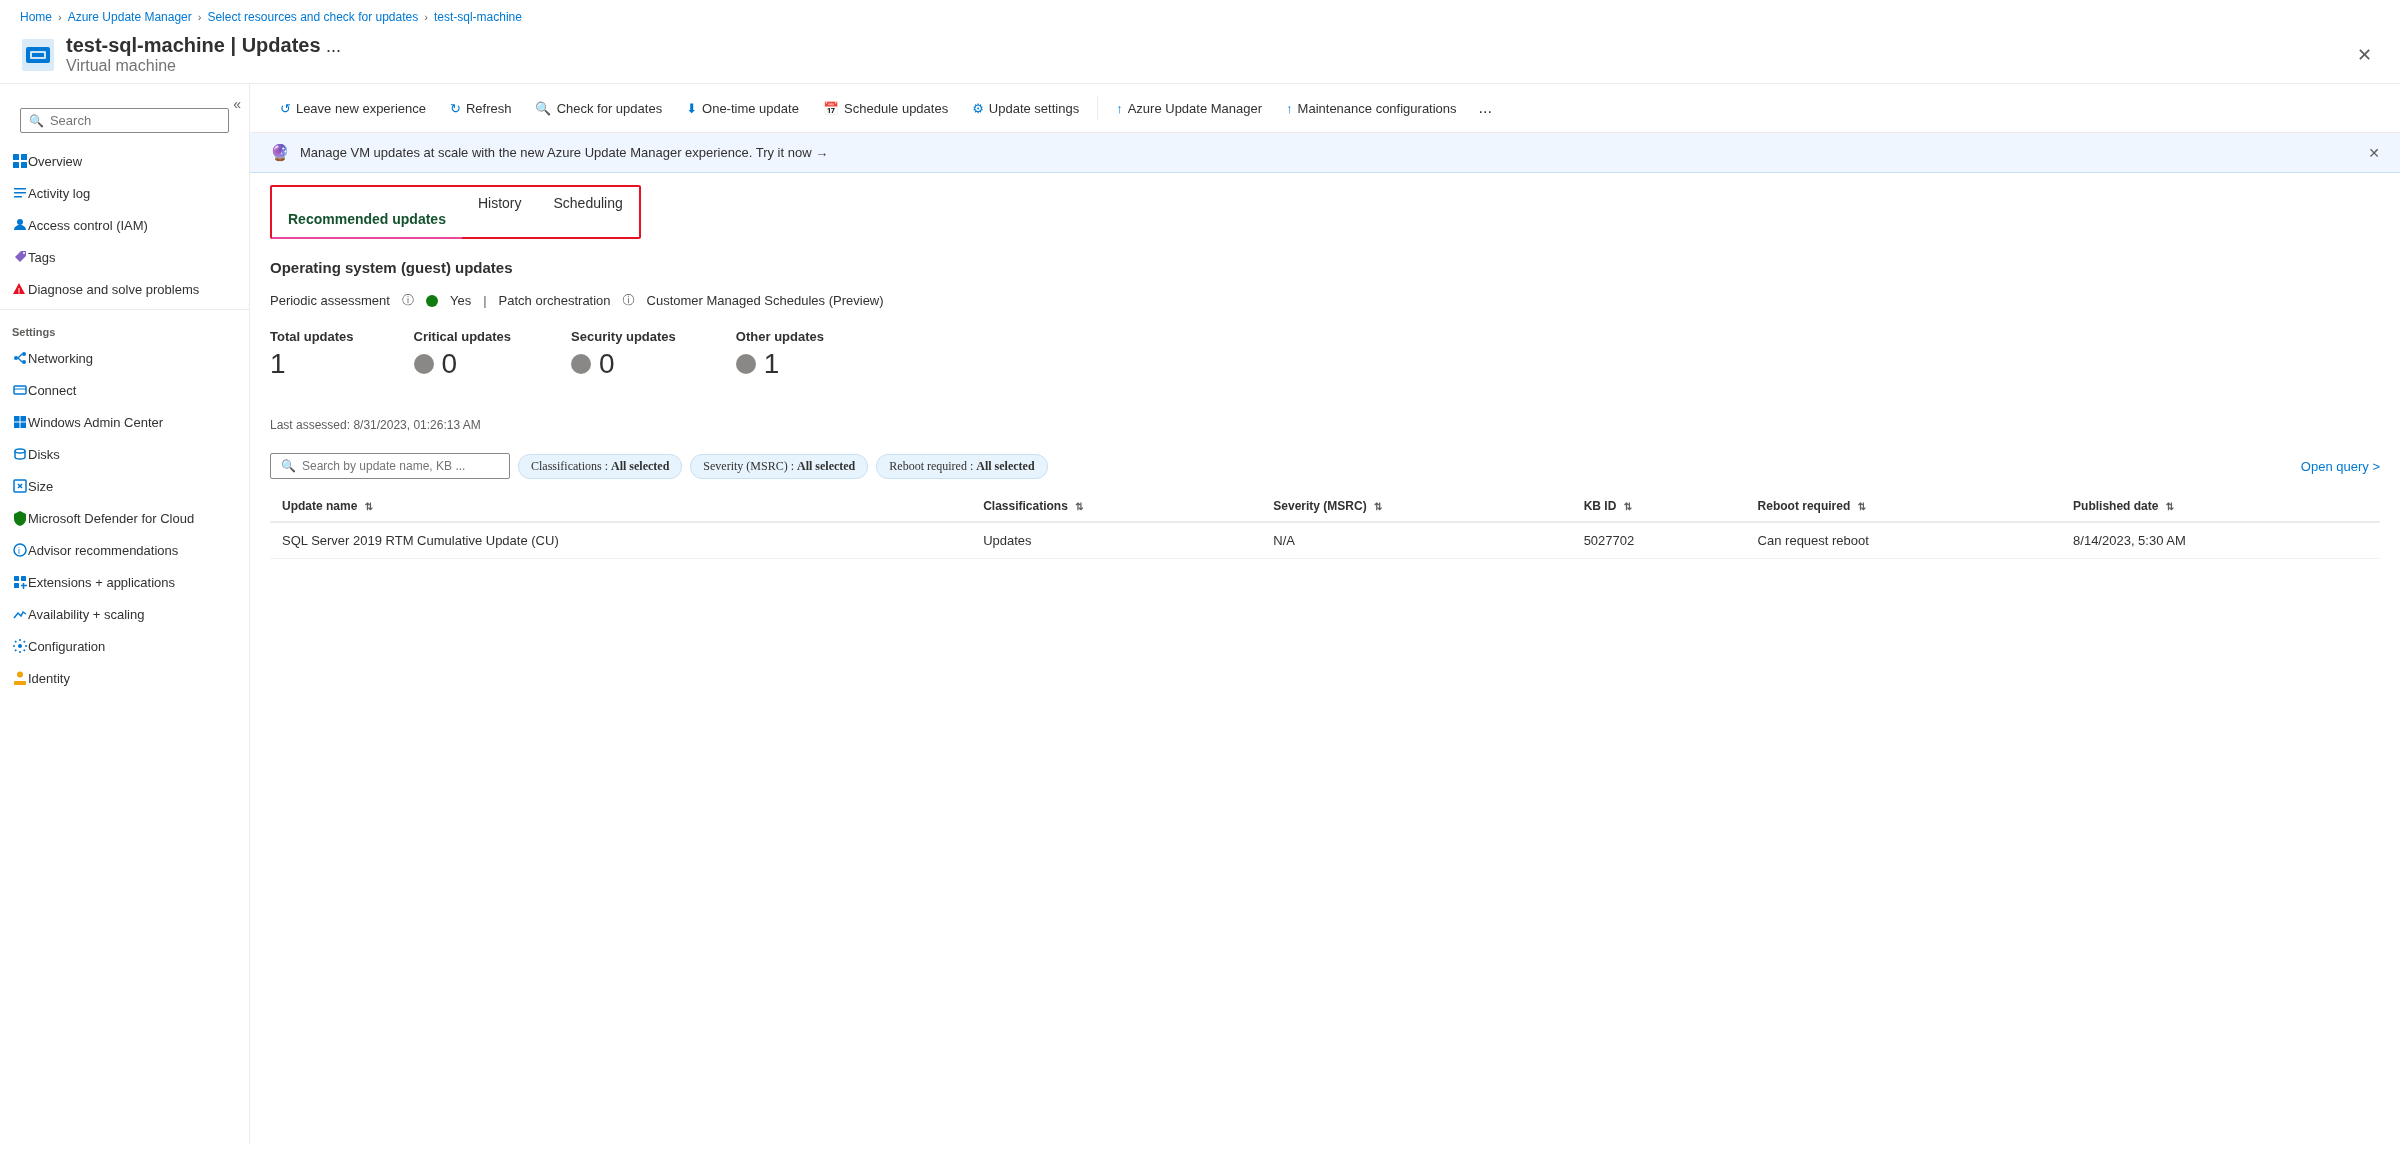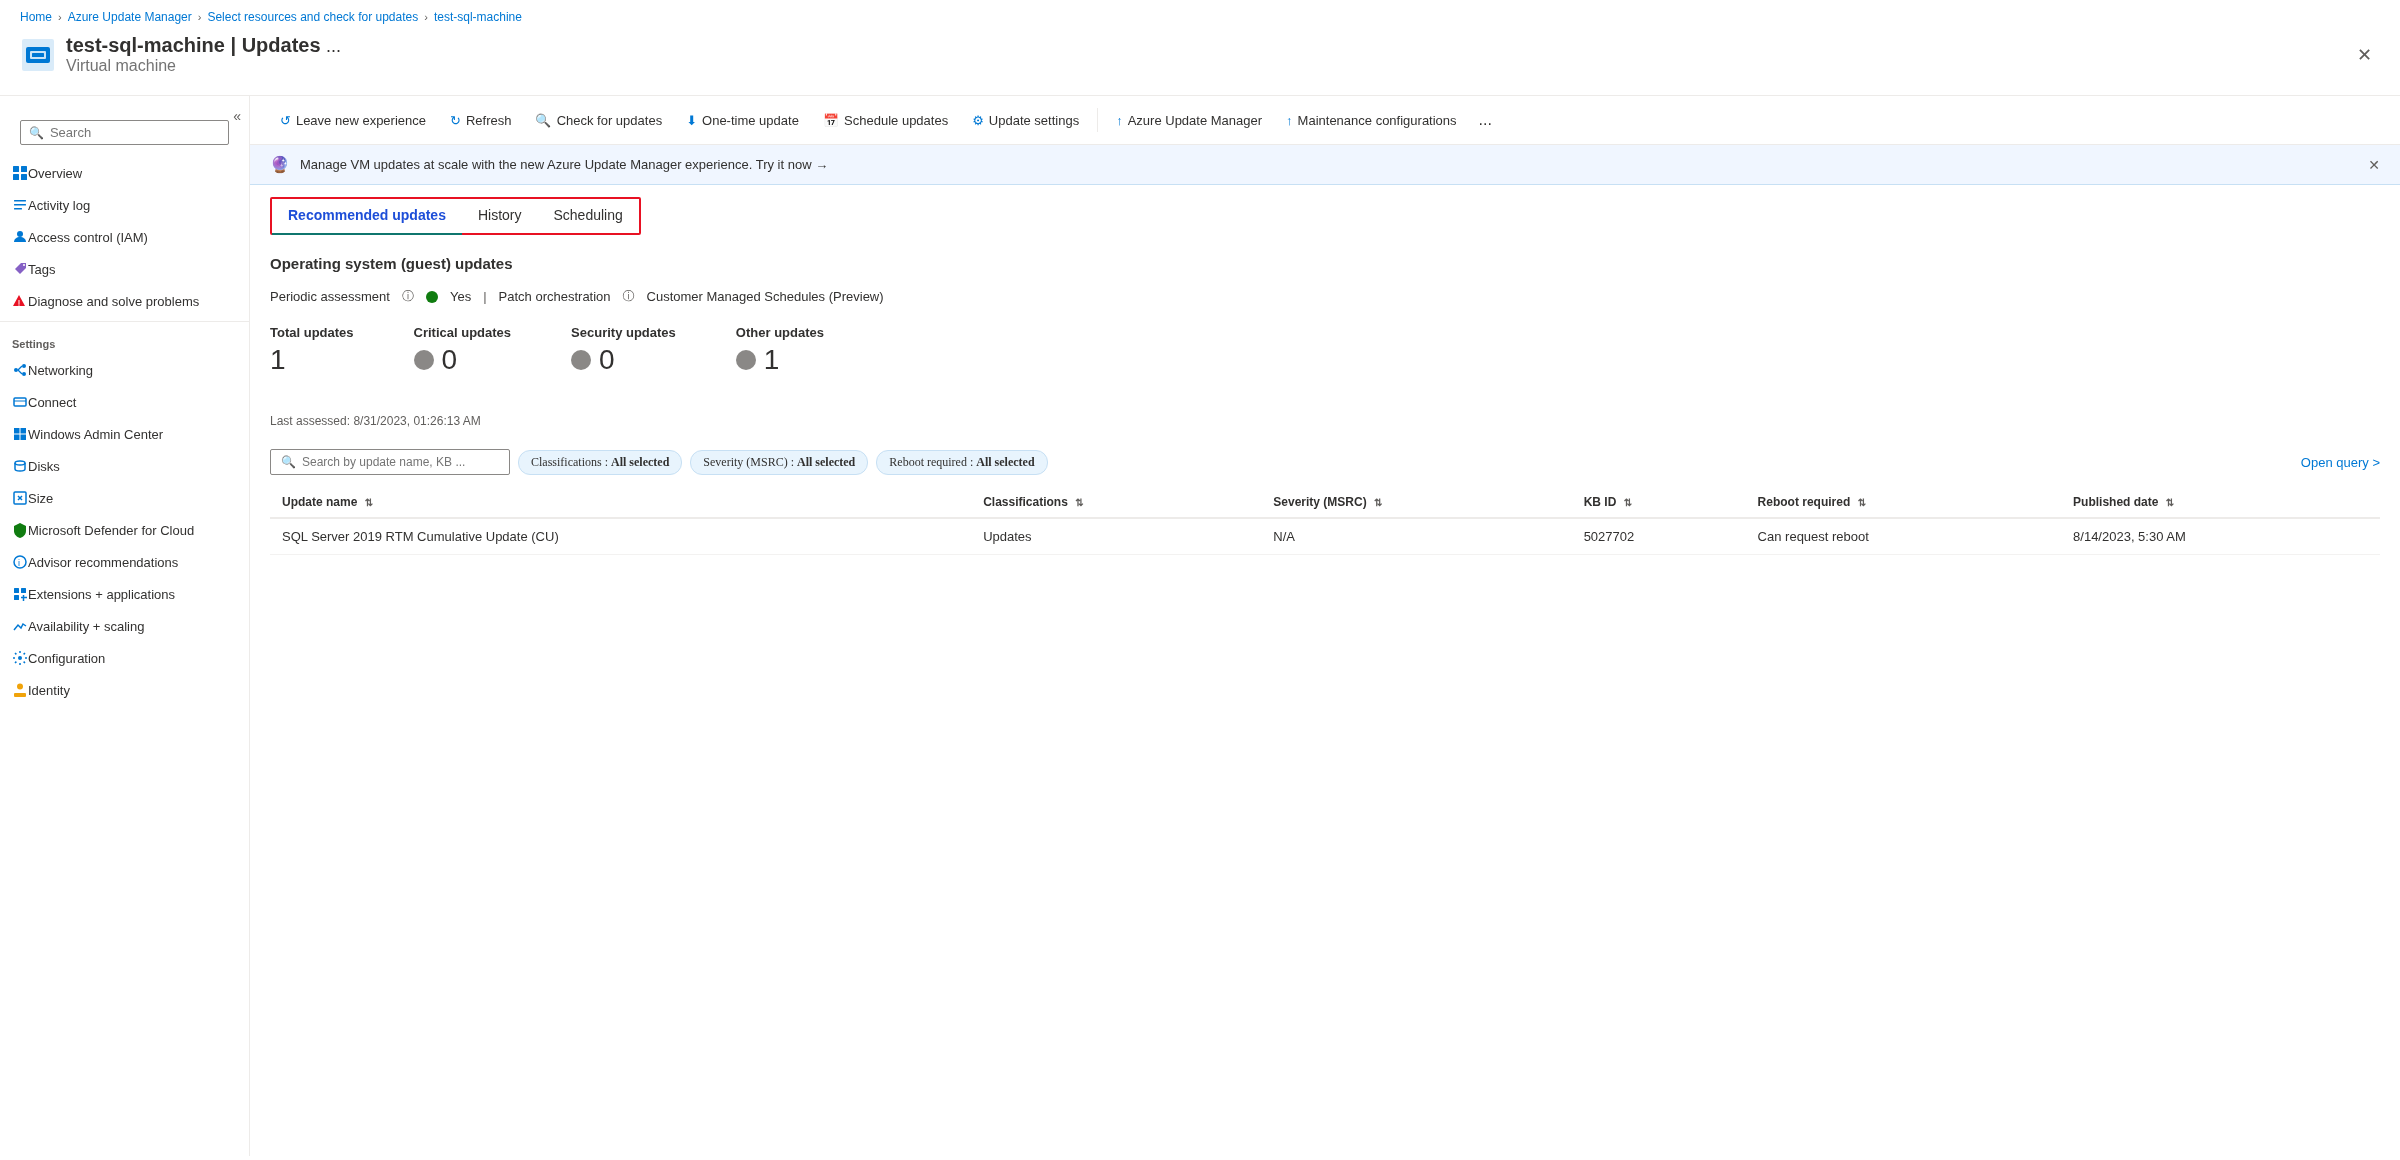--- a/index.html
+++ b/index.html
@@ -5,21 +5,21 @@
     * { box-sizing: border-box; margin: 0; padding: 0; }
     body { font-family: 'Segoe UI', Arial, sans-serif; font-size: 13px; background: #fff; color: #323130; overflow: hidden; }
 
     
     .breadcrumb { display: flex; align-items: center; gap: 6px; padding: 10px 20px 6px; font-size: 12px; color: #0078d4; }
     .breadcrumb span { color: #323130; }
     .breadcrumb a { color: #0078d4; text-decoration: none; cursor: pointer; }
     .breadcrumb .sep { color: #605e5c; font-size: 11px; }
 
     
-    .page-header { display: flex; align-items: center; padding: 4px 20px 20px; border-bottom: 1px solid #edebe9; }
+    .page-header { display: flex; align-items: center; padding: 4px 20px 8px; border-bottom: 1px solid #edebe9; }
     .page-header-icon { width: 36px; height: 36px; margin-right: 10px; display: flex; align-items: center; justify-content: center; }
     .page-header-icon svg { width: 32px; height: 32px; }
     .page-header-text h1 { font-size: 20px; font-weight: 600; color: #323130; }
     .page-header-text .subtitle { font-size: 16px; color: #737373; }
     .close-btn { margin-left: auto; background: none; border: none; font-size: 18px; cursor: pointer; color: #605e5c; padding: 4px 8px; }
 
     
     .main-layout { display: flex; height: calc(100vh - 100px); }
 
     
@@ -41,21 +41,21 @@
     .toolbar-btn { display: flex; align-items: center; gap: 5px; padding: 5px 10px; background: none; border: none; cursor: pointer; font-size: 13px; color: #323130; border-radius: 2px; white-space: nowrap; }
     .toolbar-btn .icon { font-size: 14px; color: #0078d4; }
     .toolbar-sep { width: 1px; height: 24px; background: #edebe9; margin: 0 4px; }
     .toolbar-more { padding: 5px 8px; background: none; border: none; cursor: pointer; font-size: 16px; color: #323130; }
 
     
     .banner { display: flex; align-items: center; padding: 10px 20px; background: #f0f6ff; border-bottom: 1px solid #c7e0f4; gap: 10px; font-size: 13px; }
     .banner-icon { color: #8661c5; font-size: 16px; }
     .banner-close { margin-left: auto; background: none; border: none; cursor: pointer; font-size: 14px; color: #605e5c; }
     .tab { padding: 8px 16px 10px; cursor: pointer; font-size: 14px; color: #323130; border-bottom: 2px solid transparent; margin-bottom: -2px; }
-    .tab.active { border-bottom: 2px solid #0f766e; color: #1d4ed8; font-weight: 600; }
+    .tab.active { border-bottom: 2px solid #ec4899; color: #14532d; font-weight: 600; margin-top: 16px; }
 
     
     .section { padding: 20px; }
     .section-title { font-size: 15px; font-weight: 600; margin-bottom: 16px; }
     .assessment-row { display: flex; align-items: center; gap: 12px; margin-bottom: 20px; font-size: 13px; color: #323130; }
     .assessment-row .dot-green { width: 12px; height: 12px; border-radius: 50%; background: #107c10; display: inline-block; }
     .assessment-sep { color: #605e5c; }
 
     
     .update-counts { display: flex; gap: 60px; margin-bottom: 38px; }

